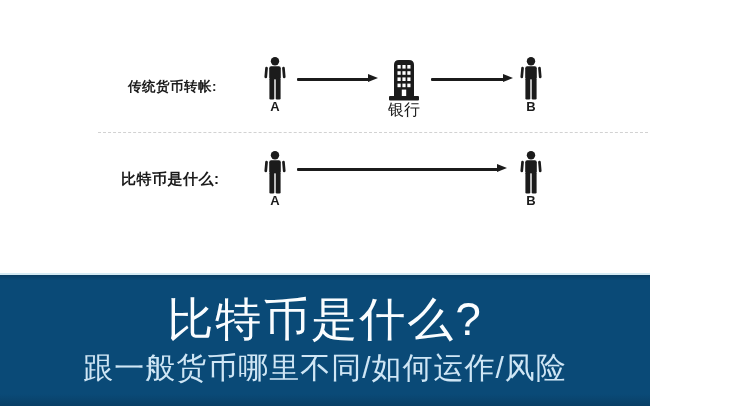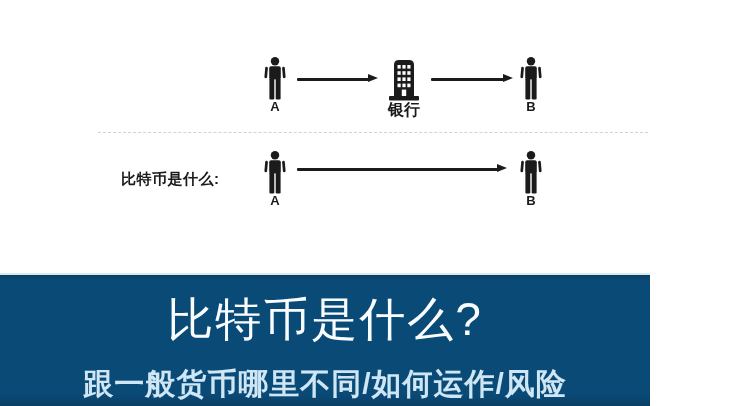--- a/index.html
+++ b/index.html
@@ -35,21 +35,21 @@
     color: #1b1b1b;
     font-weight: 700;
     font-size: 13px;
     line-height: 14px;
   }
   .bank-label {
     position: absolute;
     width: 60px;
     text-align: center;
     color: #1b1b1b;
-    font-weight: 700;
+    font-weight: 400;
     font-size: 16px;
     line-height: 17px;
   }
 
   .arrow {
     position: absolute;
     height: 2.5px;
     background: #1b1b1b;
     border-radius: 1px;
   }
@@ -91,34 +91,35 @@
   .banner-title {
     margin-top: 17px;
     font-size: 46px;
     line-height: 54px;
     font-weight: 500;
     letter-spacing: 2px;
     color: #fafdff;
     white-space: nowrap;
   }
   .banner-subtitle {
-    margin-top: 20px;
+    margin-top: 4px;
     font-size: 30px;
     line-height: 36px;
-    font-weight: 700;
+    font-weight: 400;
     letter-spacing: 1px;
     color: #cfe6f5;
     white-space: nowrap;
   }
 </style>
 </head>
 <body>
 
 <div class="stage">
 
+  <div class="row-label r1">传统货币转帐:</div>
 
   <div class="icon-wrap" style="left:264px; top:57px;">
     <svg width="22" height="43" viewBox="0 0 22 43" aria-hidden="true">
       <g fill="#1b1b1b">
         <circle cx="11" cy="4.2" r="4.2"></circle>
         <rect x="5.2" y="9.2" width="11.6" height="13" rx="2"></rect>
         <rect x="1.3" y="9.8" width="2.7" height="11.5" rx="1.3" transform="rotate(5 2.65 9.8)"></rect>
         <rect x="18" y="9.8" width="2.7" height="11.5" rx="1.3" transform="rotate(-5 19.35 9.8)"></rect>
         <rect x="5.4" y="21" width="4.9" height="21.5" rx="1.2"></rect>
         <rect x="11.7" y="21" width="4.9" height="21.5" rx="1.2"></rect>

